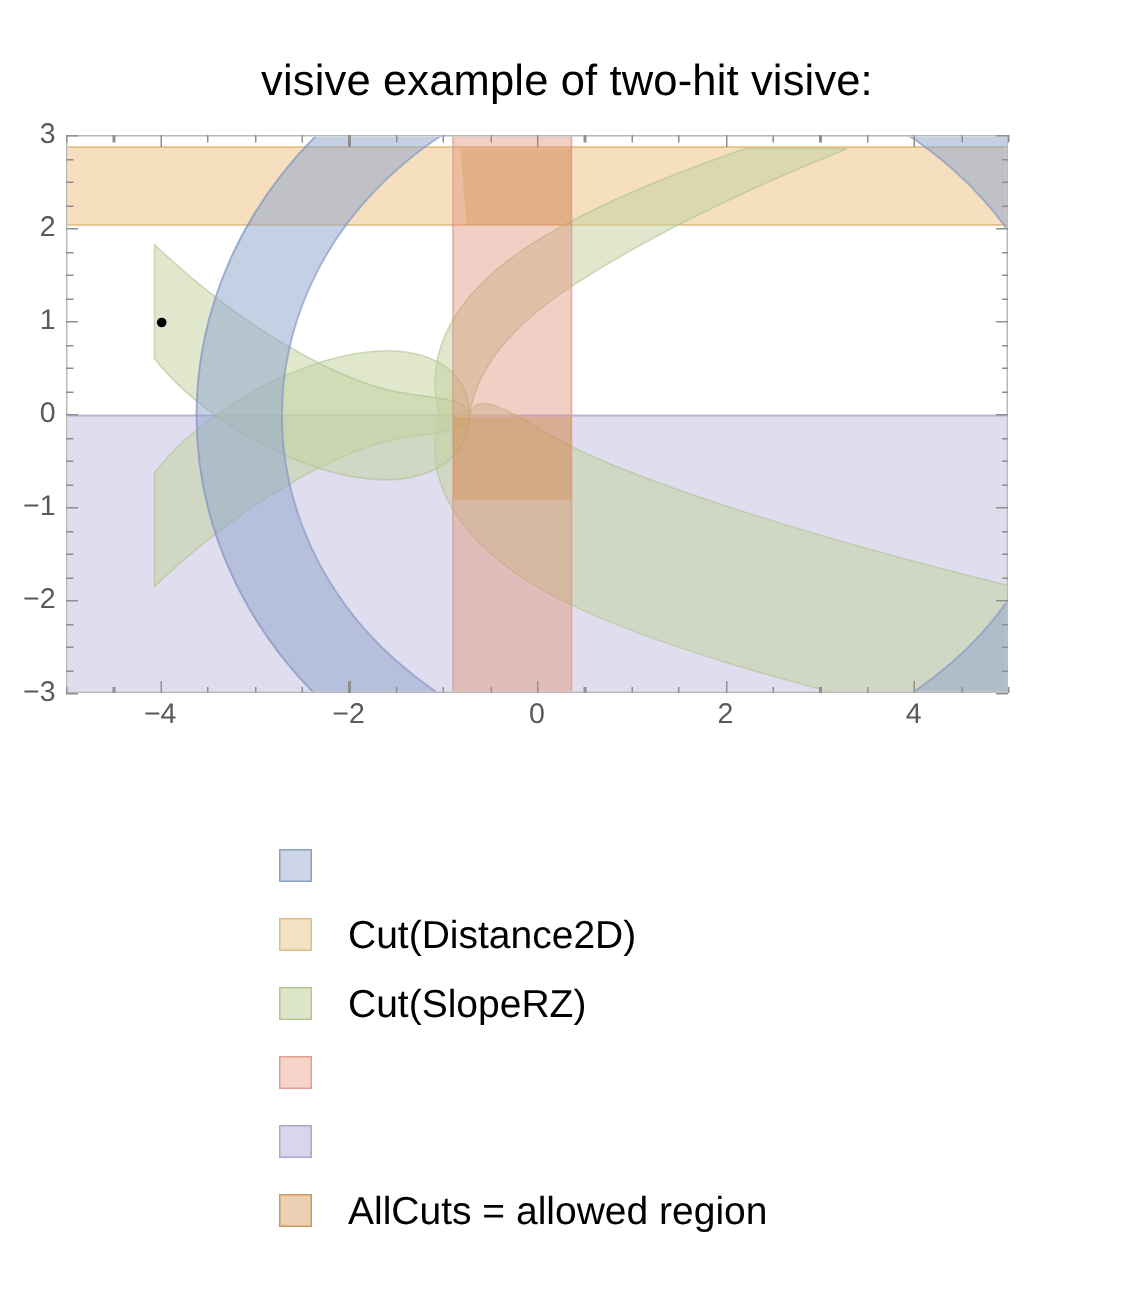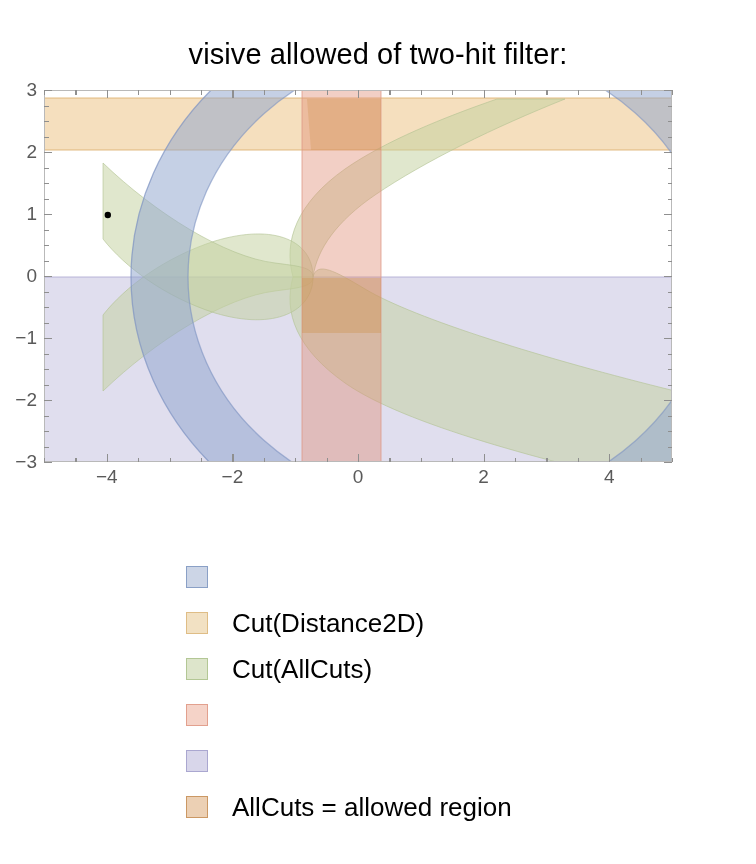--- a/index.html
+++ b/index.html
@@ -106,21 +106,21 @@
   .legend-label {
     margin-left: 24px;
     font-size: 26px;
     color: #000000;
     white-space: nowrap;
   }
 </style>
 </head>
 <body>
 
-<div id="chart-title">visive allowed of two-hit filter:</div>
+<div id="chart-title">visive example of two-hit visive:</div>
 
 <div id="plot-area">
   <div id="plot-frame">
     <svg id="plot-svg" width="628" height="372" viewBox="0 0 628 372">
       <defs>
 
         <clipPath id="frameClip">
           <rect x="0" y="0" width="628" height="372"></rect>
         </clipPath>
 
@@ -320,21 +320,21 @@
 <div id="legend">
     <div class="legend-row">
       <div class="legend-swatch" style="background: rgb(204, 213, 230); border: 1.5px solid rgb(138, 160, 198);"></div>
     </div>
     <div class="legend-row">
       <div class="legend-swatch" style="background: rgb(242, 225, 195); border: 1.5px solid rgb(223, 189, 134);"></div>
       <div class="legend-label">Cut(Distance2D)</div>
     </div>
     <div class="legend-row">
       <div class="legend-swatch" style="background: rgb(221, 229, 203); border: 1.5px solid rgb(179, 199, 149);"></div>
-      <div class="legend-label">Cut(AllCuts)</div>
+      <div class="legend-label">Cut(SlopeRZ)</div>
     </div>
     <div class="legend-row">
       <div class="legend-swatch" style="background: rgb(245, 211, 200); border: 1.5px solid rgb(226, 160, 142);"></div>
     </div>
     <div class="legend-row">
       <div class="legend-swatch" style="background: rgb(216, 214, 234); border: 1.5px solid rgb(170, 167, 208);"></div>
     </div>
     <div class="legend-row">
       <div class="legend-swatch" style="background: rgb(236, 208, 180); border: 1.5px solid rgb(203, 152, 100);"></div>
       <div class="legend-label">AllCuts = allowed region</div>

